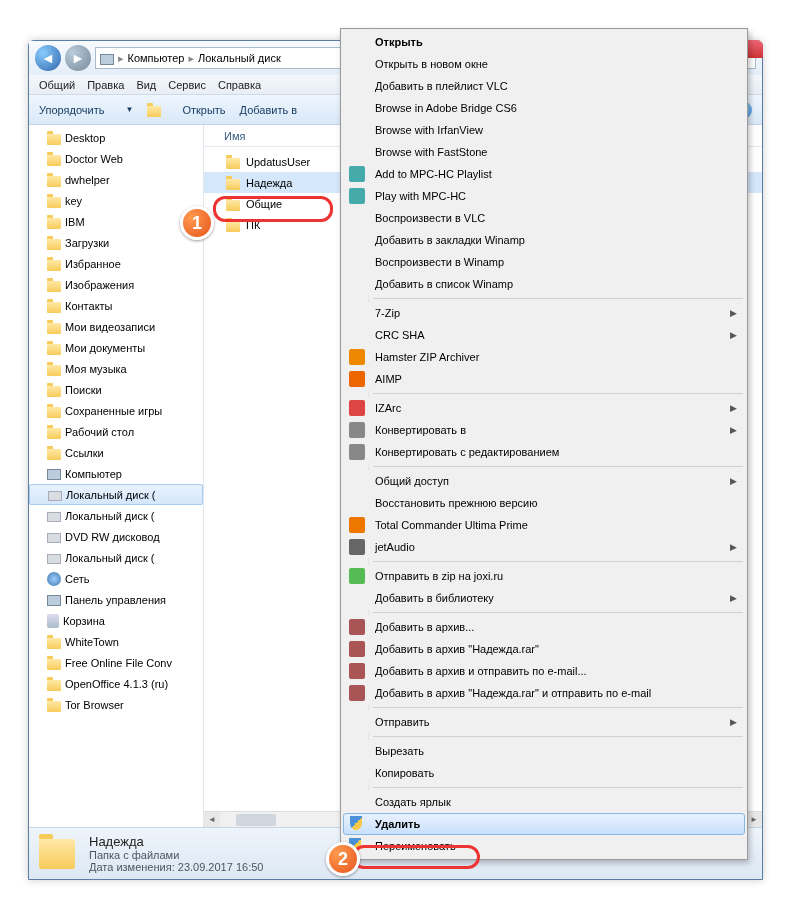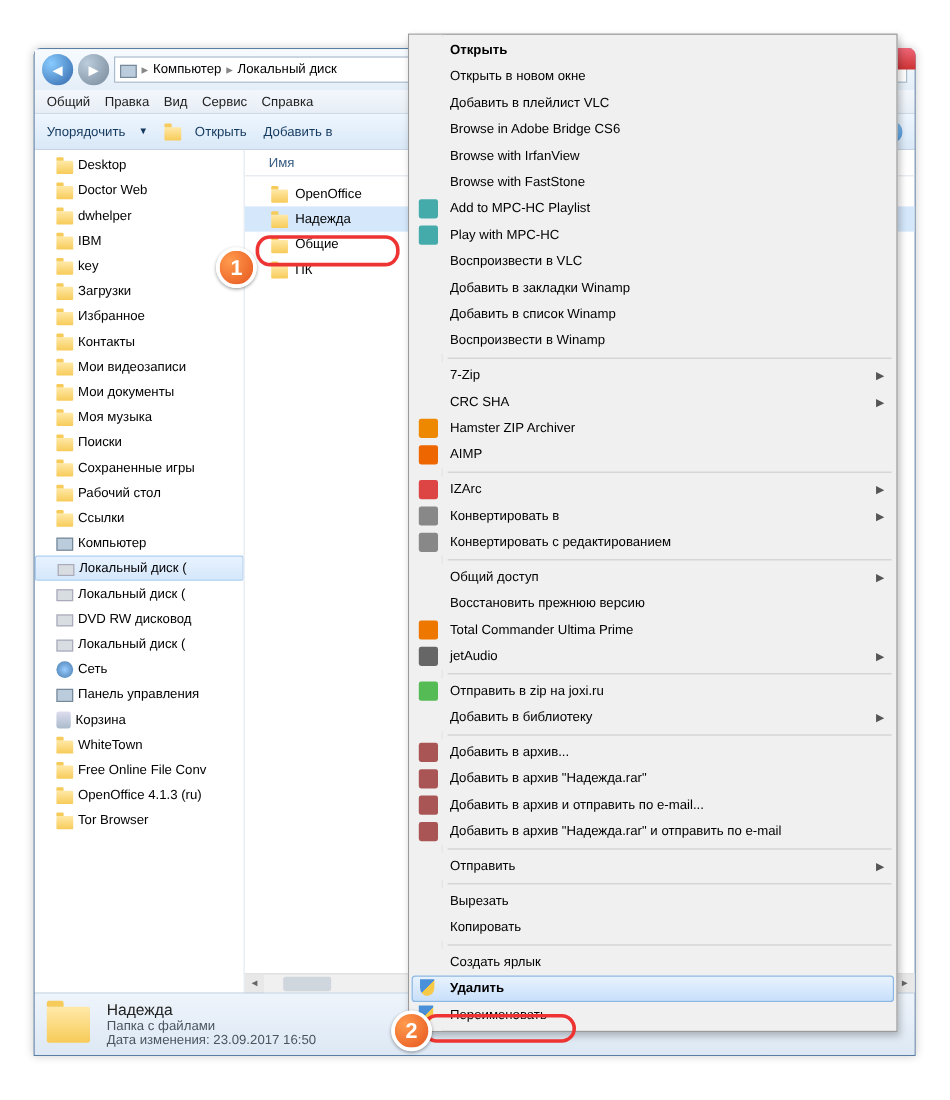--- a/index.html
+++ b/index.html
@@ -8,21 +8,21 @@
 .window { position: absolute; left: 28px; top: 40px; width: 735px; height: 840px; background: #fff; border: 1px solid #5a7ea3; border-radius: 6px 6px 0 0; box-shadow: 0 0 8px rgba(0,0,0,.2); }
 .titlebar-close { position: absolute; right: -1px; top: -1px; width: 44px; height: 18px; background: linear-gradient(#e67, #c33); border-radius: 0 6px 0 0; color: #fff; text-align: center; font-size: 12px; line-height: 16px; }
 .nav { height: 34px; background: linear-gradient(#f7fbff, #e4eef8); display: flex; align-items: center; padding: 0 6px; gap: 4px; }
 .nav-btn { width: 26px; height: 26px; border-radius: 50%; background: radial-gradient(circle at 30% 30%, #8cf, #36a); display:flex;align-items:center;justify-content:center;color:#fff;font-size:14px; }
 .addr { flex: 1; height: 22px; background: #fff; border: 1px solid #abc; display: flex; align-items: center; padding: 0 4px; gap: 4px; }
 .addr .crumb { display: flex; align-items: center; gap: 2px; }
 .addr .sep { color: #888; }
 .search { width: 160px; height: 22px; border: 1px solid #abc; background: #fff; margin-left: 4px; display:flex;align-items:center;padding:0 4px;color:#1a5fa8; }
 .menubar { height: 20px; background: linear-gradient(#f3f7fc, #e8eef6); display: flex; align-items: center; gap: 12px; padding: 0 10px; color: #222; border-bottom: 1px solid #d0dae6; }
 .toolbar { height: 30px; background: linear-gradient(#eef6ff, #d9e8f7); display: flex; align-items: center; gap: 14px; padding: 0 10px; border-bottom: 1px solid #c6d4e3; }
-.toolbar .tb { color: #13395e; display:flex;align-items:center;gap:11px; }
+.toolbar .tb { color: #13395e; display:flex;align-items:center;gap:21px; }
 .toolbar .help { margin-left: auto; width: 18px; height: 18px; border-radius: 50%; background: radial-gradient(circle at 30% 30%, #cef, #38d); color:#fff; text-align:center; font-weight:bold; line-height:18px; }
 
 .body { flex:1; display: flex; height: calc(100% - 34px - 20px - 30px - 52px); }
 .tree { width: 175px; border-right: 1px solid #e0e6ed; overflow: hidden; padding: 2px 0; background: #fff; }
 .tree-item { display: flex; align-items: center; gap: 4px; height: 21px; padding-left: 18px; white-space: nowrap; }
 .tree-item.sel { background: linear-gradient(#e8f2fe, #d4e7fb); border: 1px solid #a9cdf0; border-radius: 2px; }
 .folder-icon { background: linear-gradient(#ffe9a8, #f7cb59); border-radius: 1px; width:14px;height:11px;position:relative;top:2px; }
 .folder-icon::before { content:""; position:absolute; top:-3px; left:0; width:6px; height:3px; background:#f7cb59; border-radius:1px 1px 0 0; }
 .drive-icon { width:14px;height:10px;background:#d8dde2;border:1px solid #aab;margin-top:3px; }
 .pc-icon { width:14px;height:11px;background:#bcd;border:1px solid #789;margin-top:2px; }
@@ -115,33 +115,37 @@
         <div class="tree-item">
           <span class="folder-icon"></span>
           <span>Doctor Web</span>
         </div>
         <div class="tree-item">
           <span class="folder-icon"></span>
           <span>dwhelper</span>
         </div>
         <div class="tree-item">
           <span class="folder-icon"></span>
+          <span>key</span>
+        </div>
+        <div class="tree-item">
+          <span class="folder-icon"></span>
           <span>IBM</span>
         </div>
         <div class="tree-item">
           <span class="folder-icon"></span>
-          <span>key</span>
-        </div>
-        <div class="tree-item">
-          <span class="folder-icon"></span>
           <span>Загрузки</span>
         </div>
         <div class="tree-item">
           <span class="folder-icon"></span>
           <span>Избранное</span>
+        </div>
+        <div class="tree-item">
+          <span class="folder-icon"></span>
+          <span>Изображения</span>
         </div>
         <div class="tree-item">
           <span class="folder-icon"></span>
           <span>Контакты</span>
         </div>
         <div class="tree-item">
           <span class="folder-icon"></span>
           <span>Мои видеозаписи</span>
         </div>
         <div class="tree-item">
@@ -215,21 +219,21 @@
         <div class="tree-item">
           <span class="folder-icon"></span>
           <span>Tor Browser</span>
         </div>
       </div>
     <div class="content">
       <div class="col-header">Имя</div>
       <div class="file-list" id="files">
           <div class="file-item">
             <span class="folder-icon"></span>
-            <span>OpenOffice</span>
+            <span>UpdatusUser</span>
           </div>
           <div class="file-item selected">
             <span class="folder-icon"></span>
             <span>Надежда</span>
           </div>
           <div class="file-item">
             <span class="folder-icon"></span>
             <span>Общие</span>
           </div>
           <div class="file-item">
@@ -283,24 +287,24 @@
       <span class="ci" style="background: rgb(68, 170, 170);"></span>
       <span>Play with MPC-HC</span>
     </div>
     <div class="ctx-item">
       <span>Воспроизвести в VLC</span>
     </div>
     <div class="ctx-item">
       <span>Добавить в закладки Winamp</span>
     </div>
     <div class="ctx-item">
+      <span>Воспроизвести в Winamp</span>
+    </div>
+    <div class="ctx-item">
       <span>Добавить в список Winamp</span>
-    </div>
-    <div class="ctx-item">
-      <span>Воспроизвести в Winamp</span>
     </div>
     <div class="ctx-sep"></div>
     <div class="ctx-item">
       <span>7-Zip</span>
       <span class="arrow">▶</span>
     </div>
     <div class="ctx-item">
       <span>CRC SHA</span>
       <span class="arrow">▶</span>
     </div>

